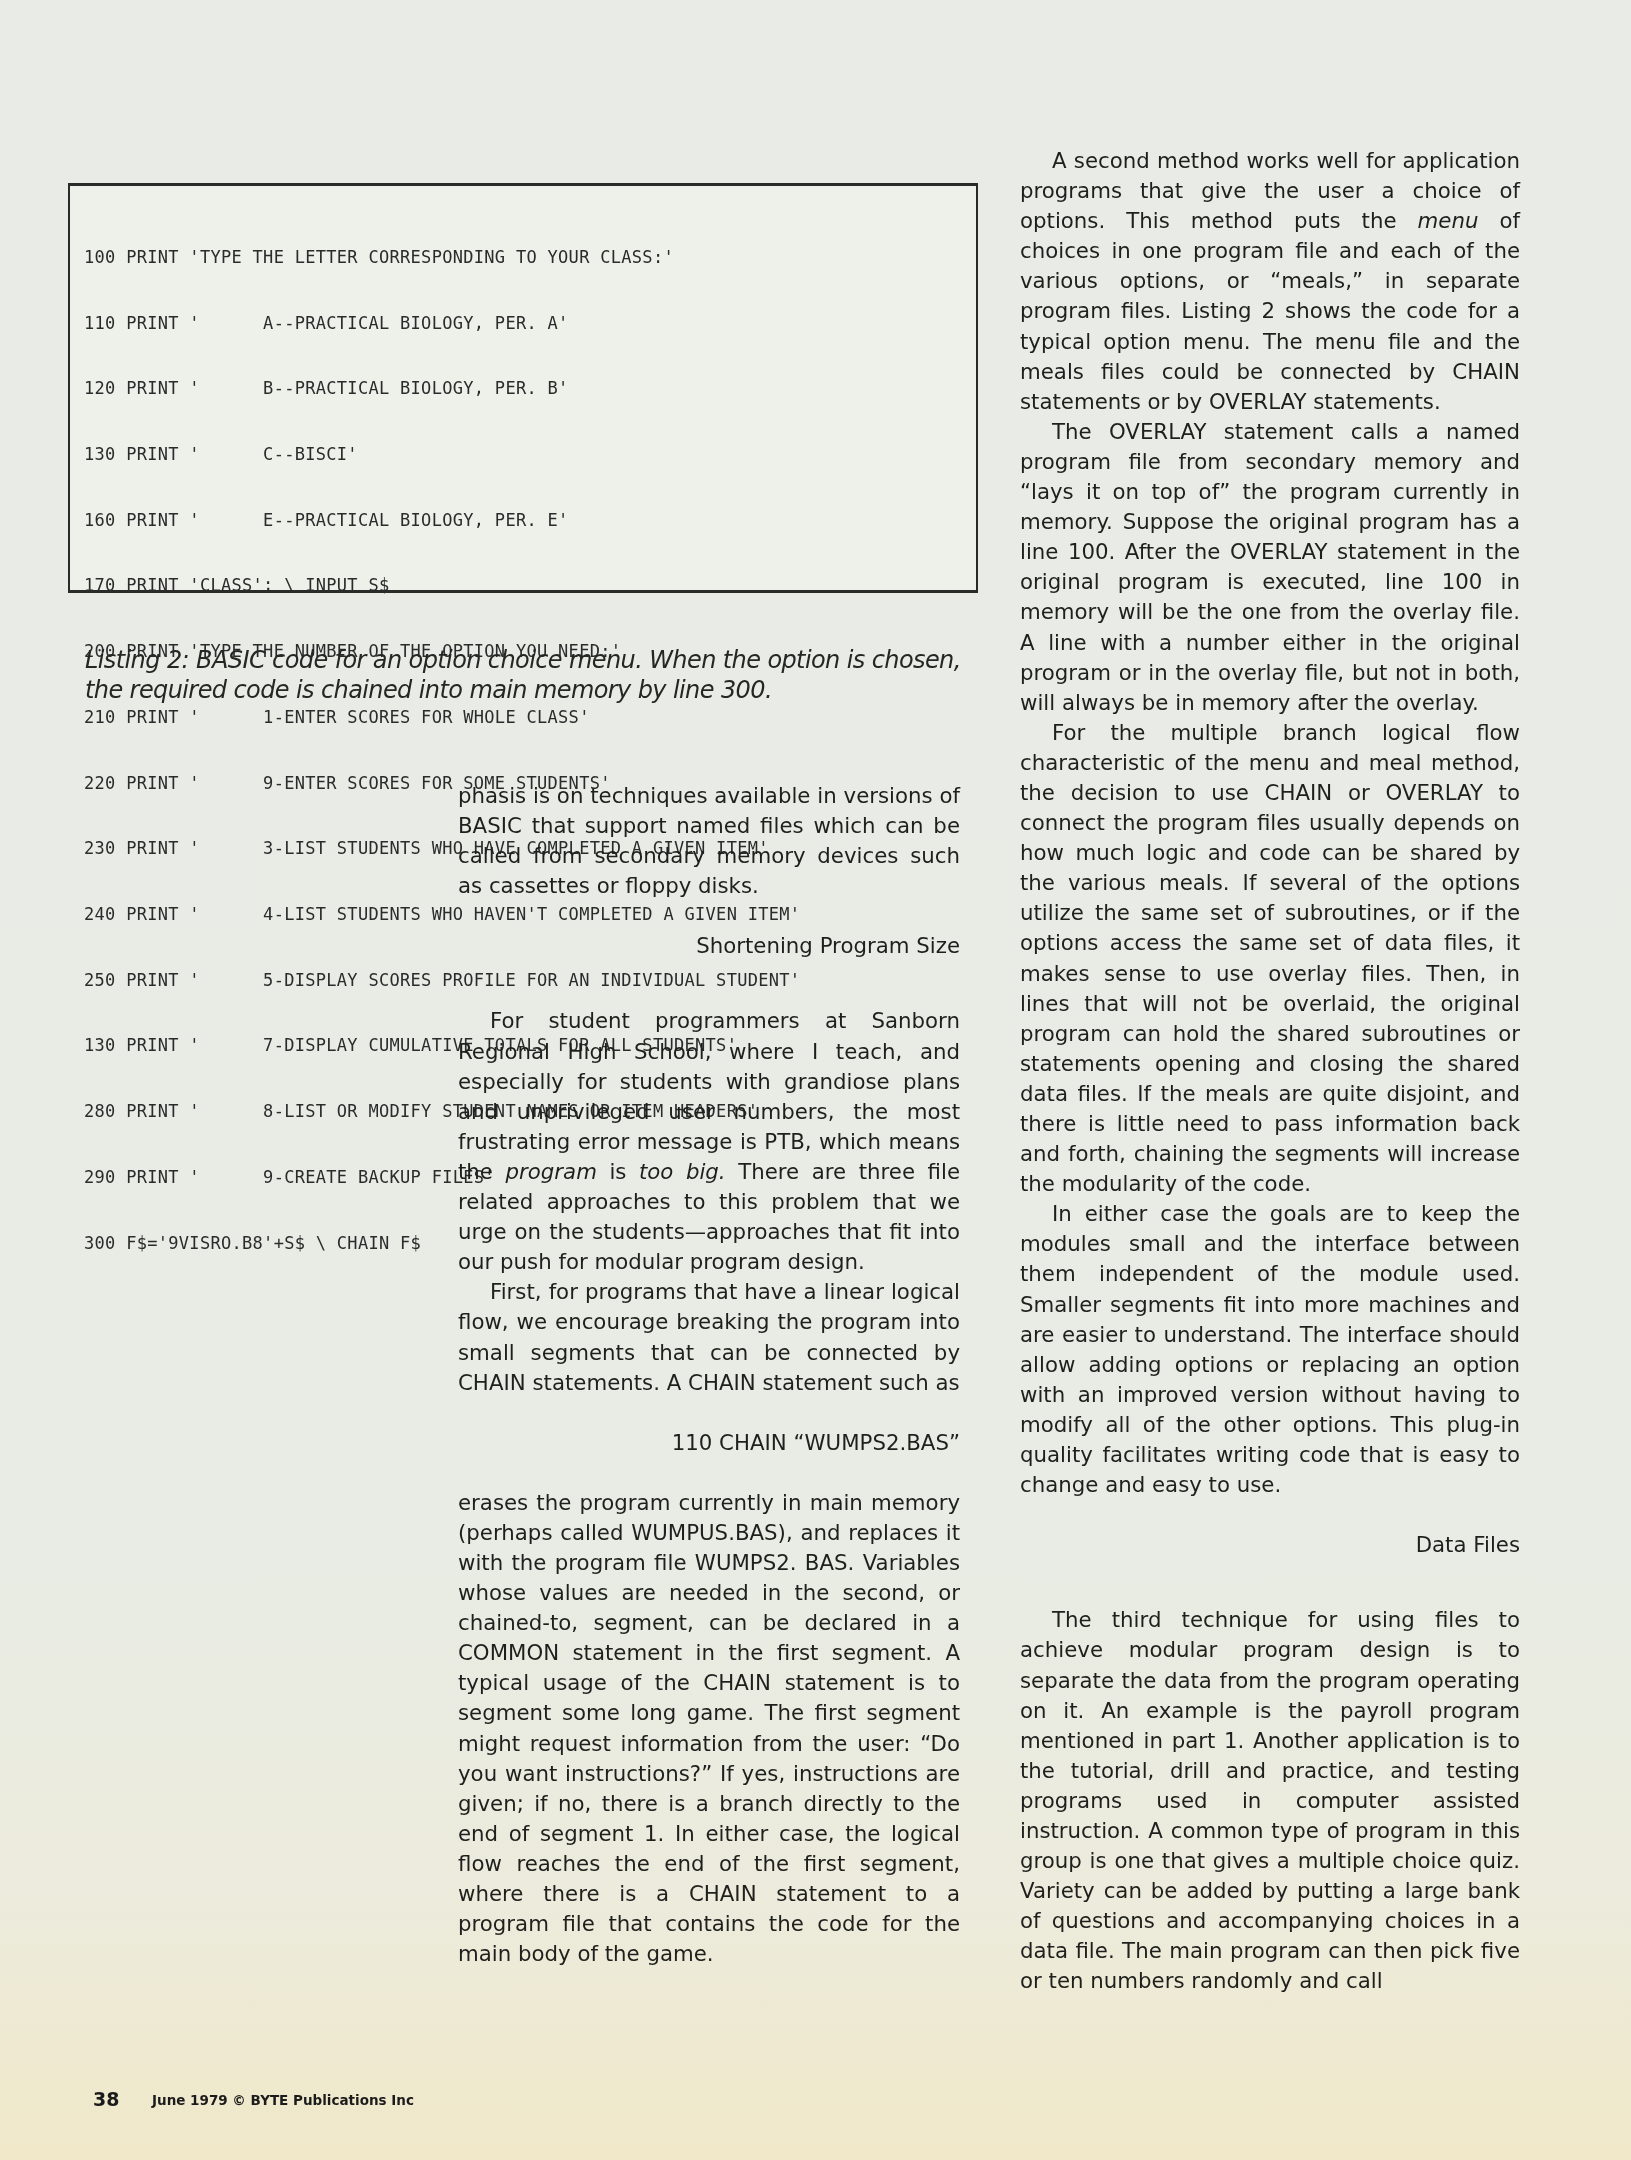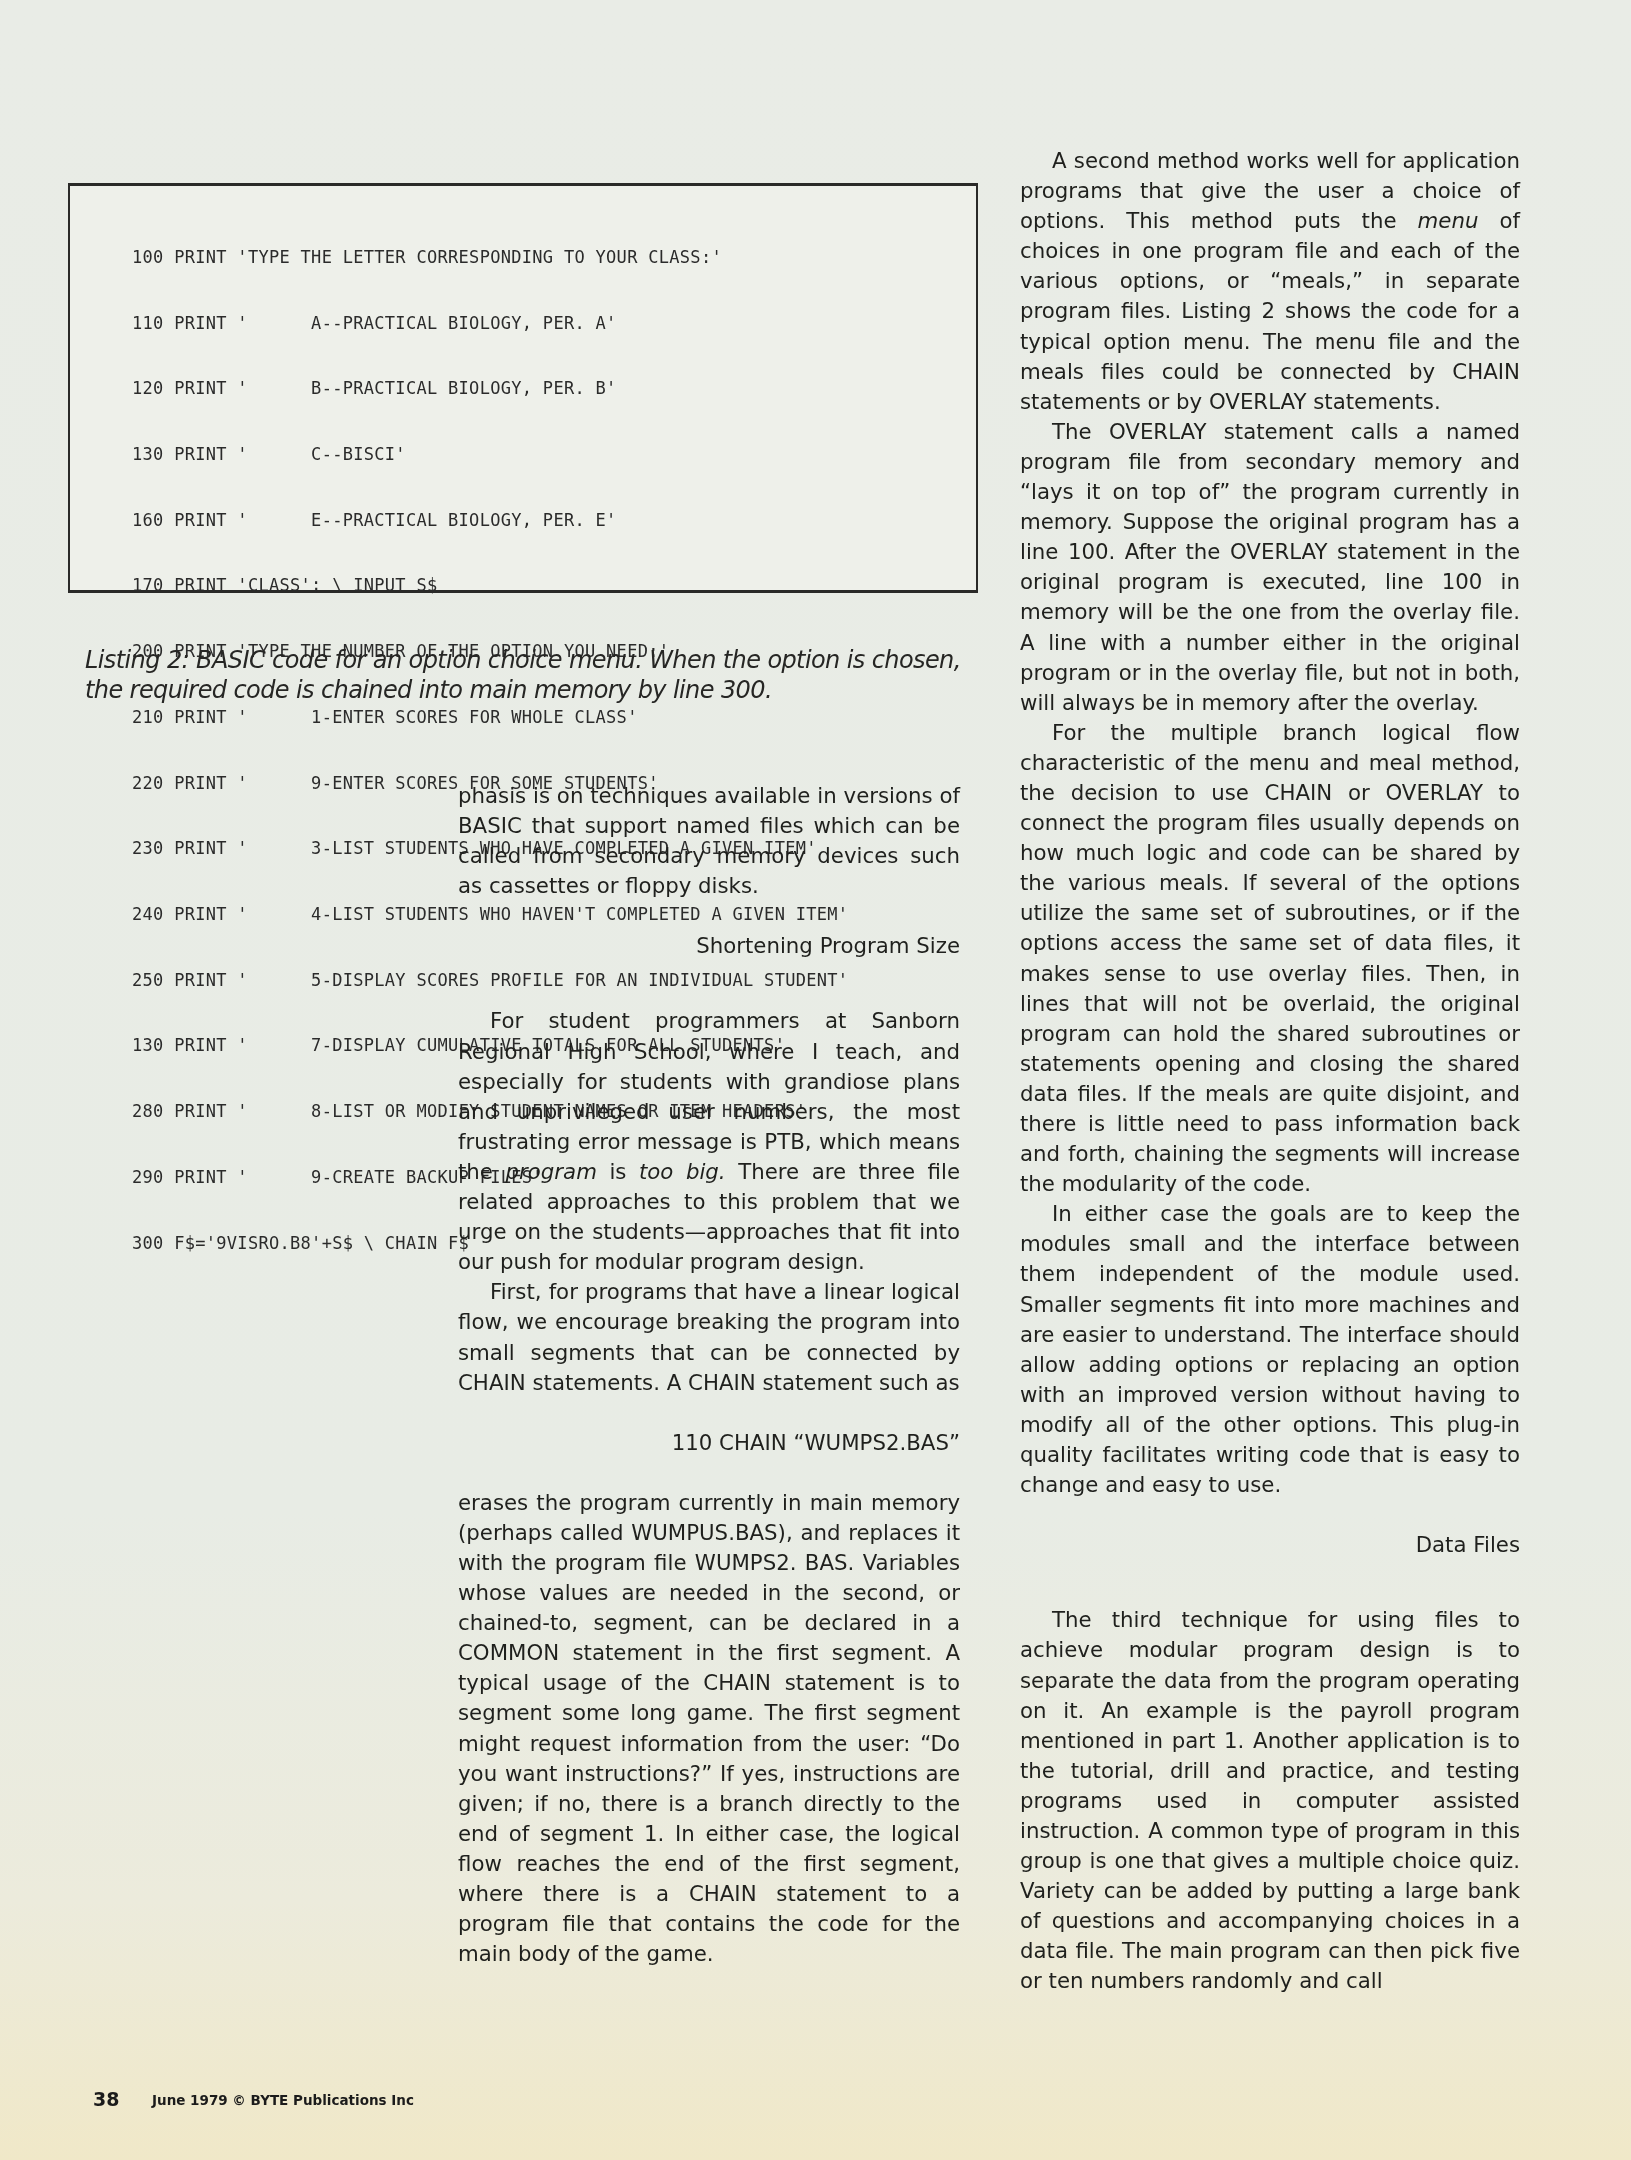--- a/index.html
+++ b/index.html
@@ -10,21 +10,21 @@
     font-family: "DejaVu Sans", sans-serif;
   }
   .code-box {
     position: absolute; left: 68px; top: 183px; width: 906px; height: 404px;
     border: 3px solid #2a2a28; border-left-width: 2px; border-right-width: 2px;
     background: #eef0ea;
   }
   .code-lines {
     position: absolute; left: 14px; top: 17px;
     font-family: "DejaVu Sans Mono", monospace; font-size: 17px; line-height: 21.9px;
-    color: #2b2b2b; white-space: pre; letter-spacing: 0.3px; margin-left: 48px;
+    color: #2b2b2b; white-space: pre; letter-spacing: 0.3px;
   }
   .code-line { display: block; }
   .caption {
     position: absolute; left: 85px; top: 645px; width: 890px;
     font-family: "DejaVu Sans", sans-serif; font-style: italic; font-size: 24px; line-height: 30px;
     color: #262624; letter-spacing: -0.6px;
   }
   .col {
     position: absolute; font-size: 21.3px; line-height: 30.1px; text-align: justify; color: #1f201d;
   }

